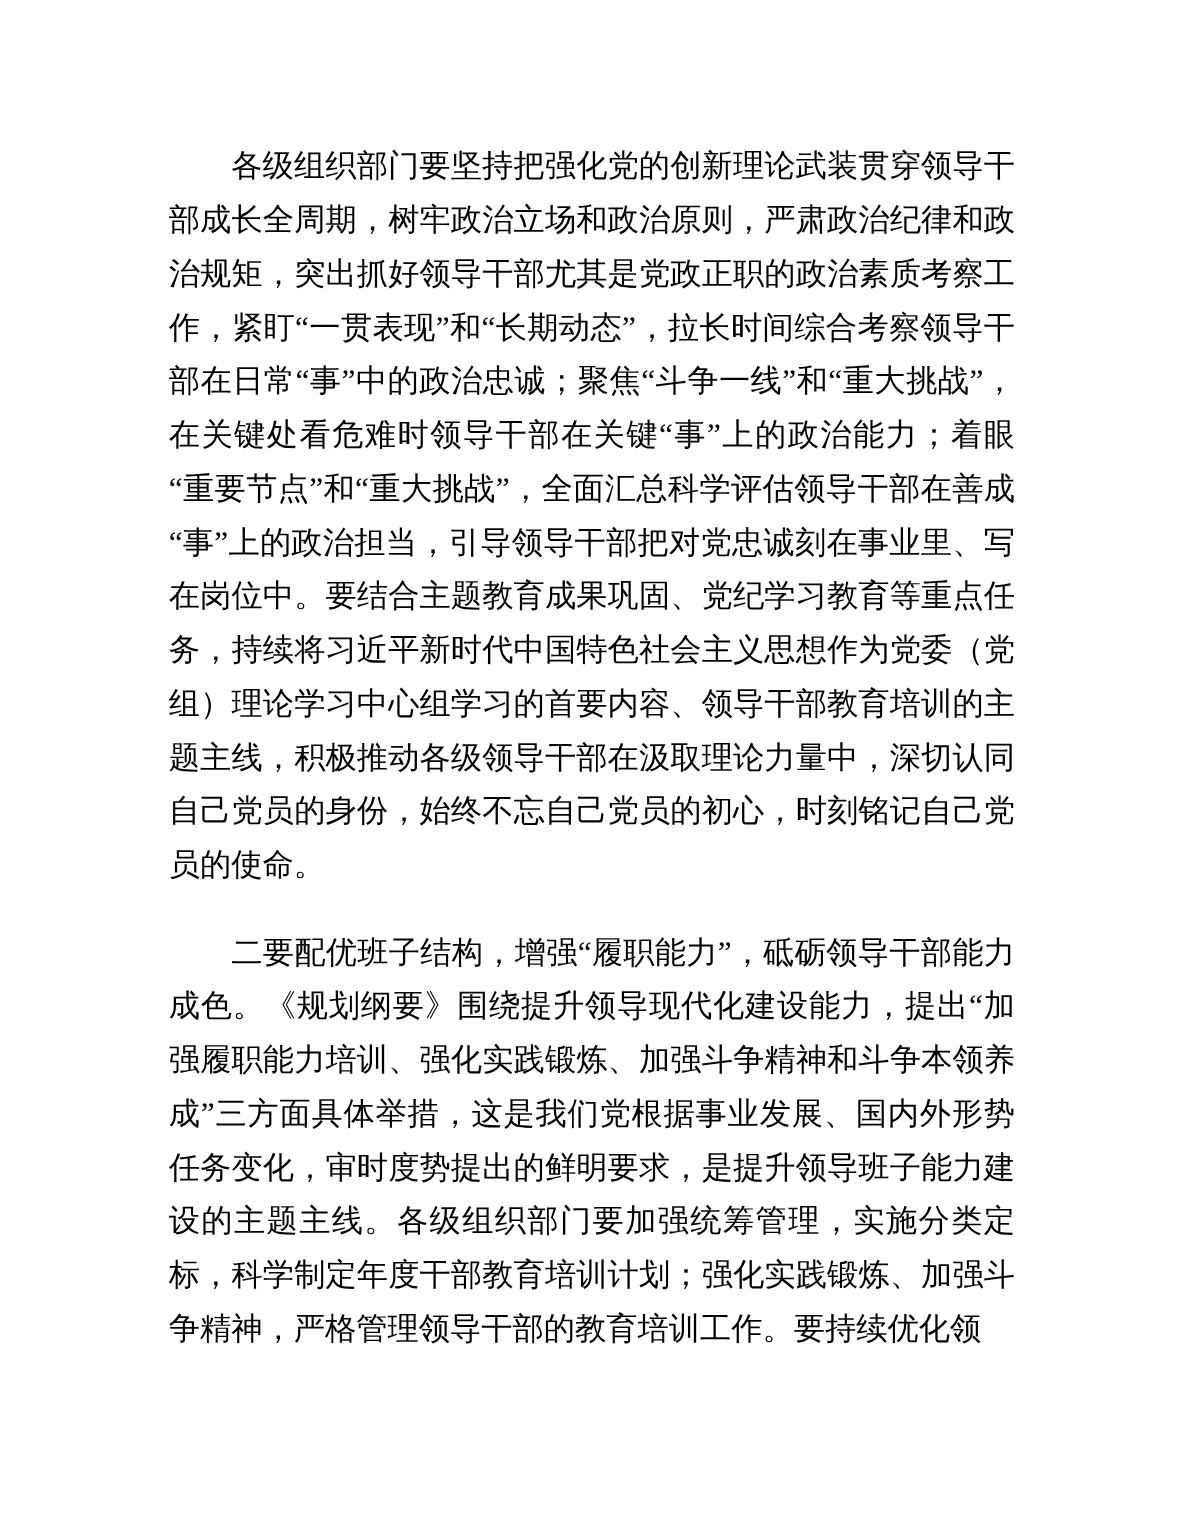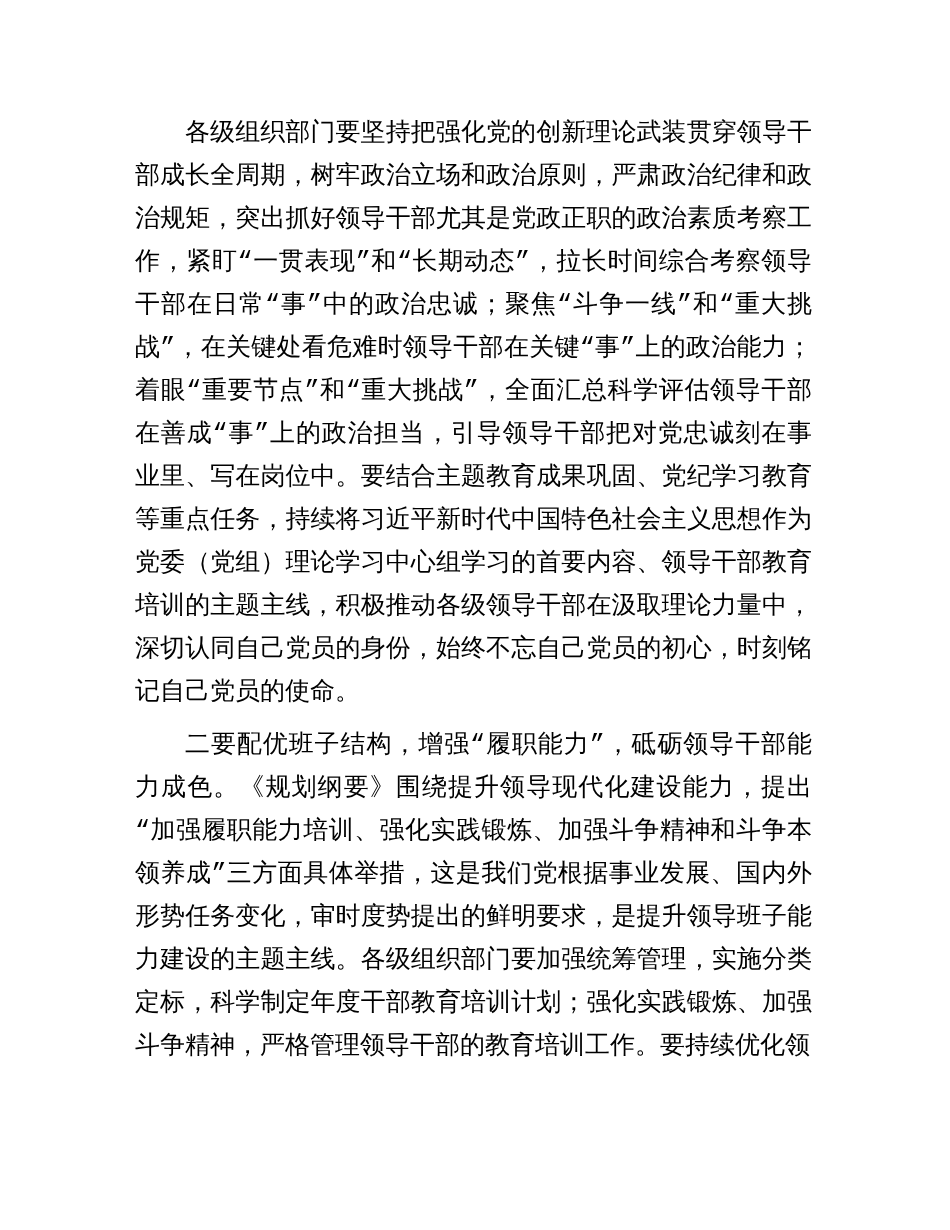--- a/index.html
+++ b/index.html
@@ -6,42 +6,42 @@
     margin: 0;
     padding: 0;
     background: #ffffff;
   }
   .page {
     position: relative;
     width: 850px;
     height: 1230px;
     background: #ffffff;
     overflow: hidden;
-    font-family: Liberation Mono, monospace;
+    font-family: Liberation Serif, serif;
   }
   .doc-body {
     position: absolute;
     left: 135px;
     top: 112px;
     width: 677px;
   }
   .para {
     margin: 0;
     padding: 0;
     font-size: 25px;
     line-height: 43px;
     color: #000000;
     text-align: justify;
     text-indent: 2em;
     letter-spacing: 0;
     word-break: break-all;
     font-weight: 400;
   }
   .para + .para {
-    margin-top: 10px;
+    margin-top: 27px;
   }
 </style>
 </head>
 <body>
 
 <div class="page">
   <div class="doc-body">
     <p class="para">各级组织部门要坚持把强化党的创新理论武装贯穿领导干部成长全周期，树牢政治立场和政治原则，严肃政治纪律和政治规矩，突出抓好领导干部尤其是党政正职的政治素质考察工作，紧盯“一贯表现”和“长期动态”，拉长时间综合考察领导干部在日常“事”中的政治忠诚；聚焦“斗争一线”和“重大挑战”，在关键处看危难时领导干部在关键“事”上的政治能力；着眼“重要节点”和“重大挑战”，全面汇总科学评估领导干部在善成“事”上的政治担当，引导领导干部把对党忠诚刻在事业里、写在岗位中。要结合主题教育成果巩固、党纪学习教育等重点任务，持续将习近平新时代中国特色社会主义思想作为党委（党组）理论学习中心组学习的首要内容、领导干部教育培训的主题主线，积极推动各级领导干部在汲取理论力量中，深切认同自己党员的身份，始终不忘自己党员的初心，时刻铭记自己党员的使命。</p>
     <p class="para">二要配优班子结构，增强“履职能力”，砥砺领导干部能力成色。《规划纲要》围绕提升领导现代化建设能力，提出“加强履职能力培训、强化实践锻炼、加强斗争精神和斗争本领养成”三方面具体举措，这是我们党根据事业发展、国内外形势任务变化，审时度势提出的鲜明要求，是提升领导班子能力建设的主题主线。各级组织部门要加强统筹管理，实施分类定标，科学制定年度干部教育培训计划；强化实践锻炼、加强斗争精神，严格管理领导干部的教育培训工作。要持续优化领</p>
   </div>

